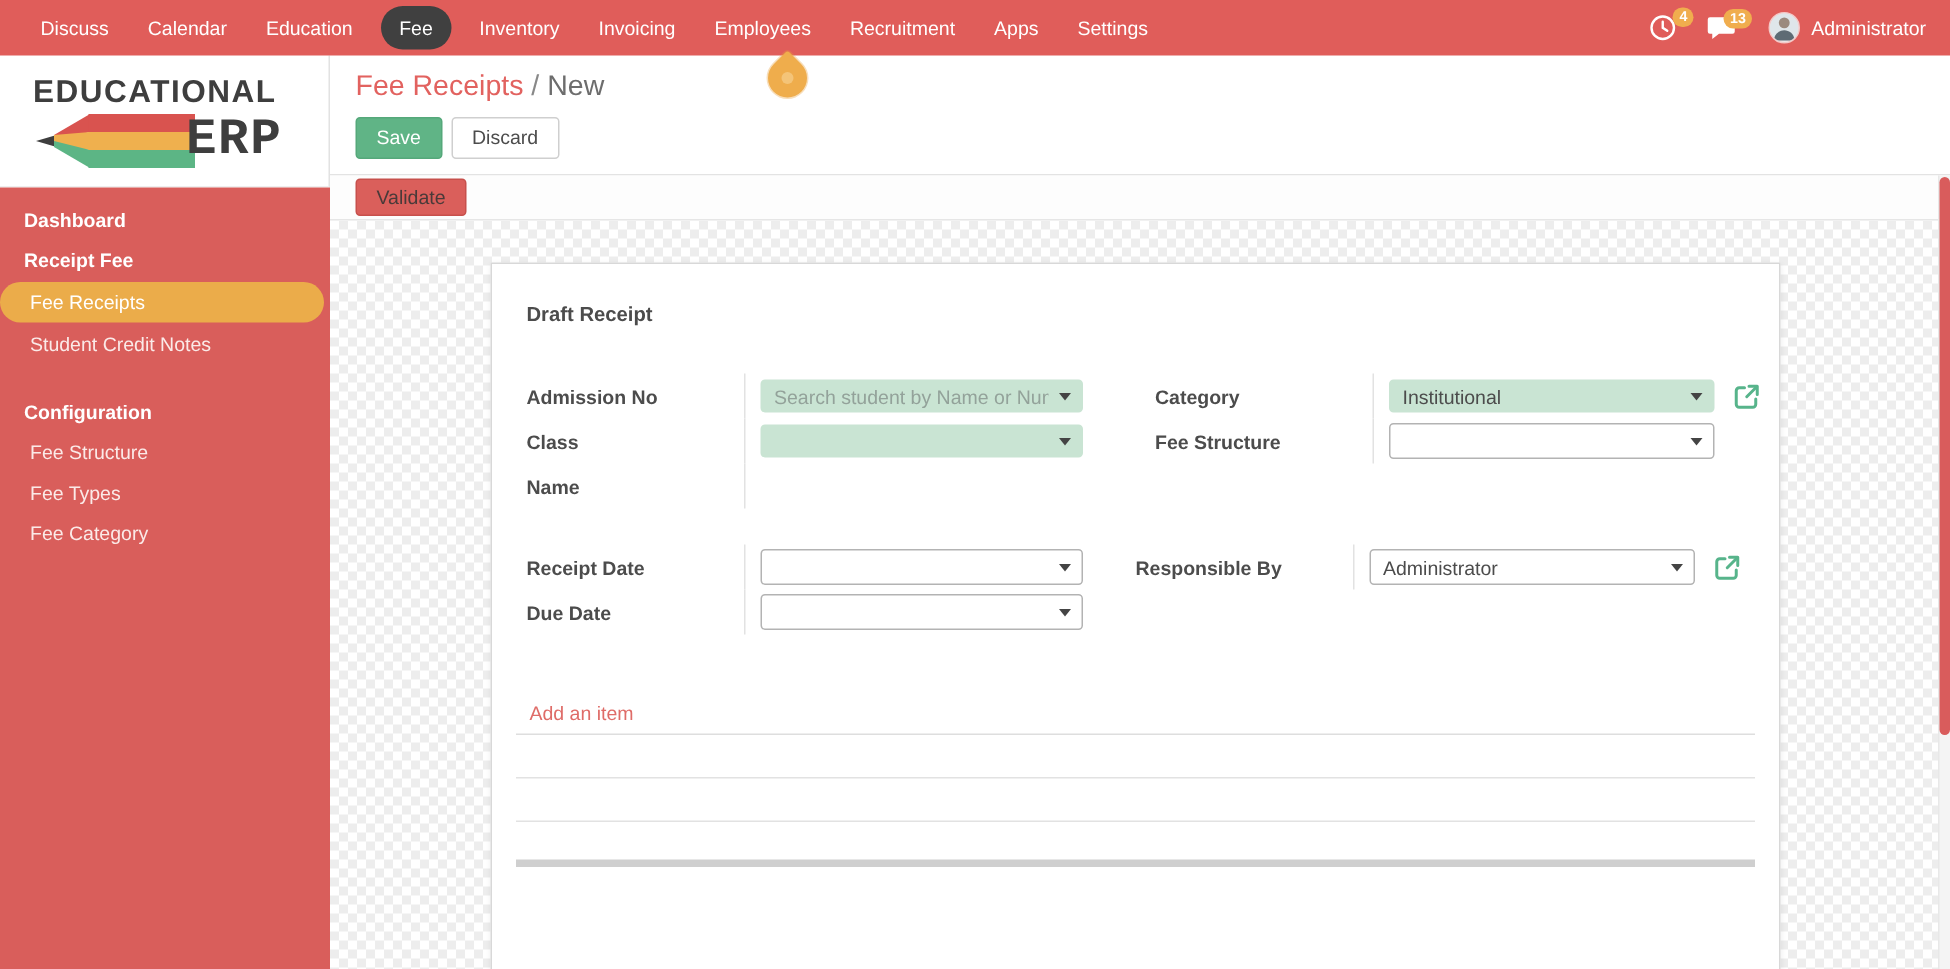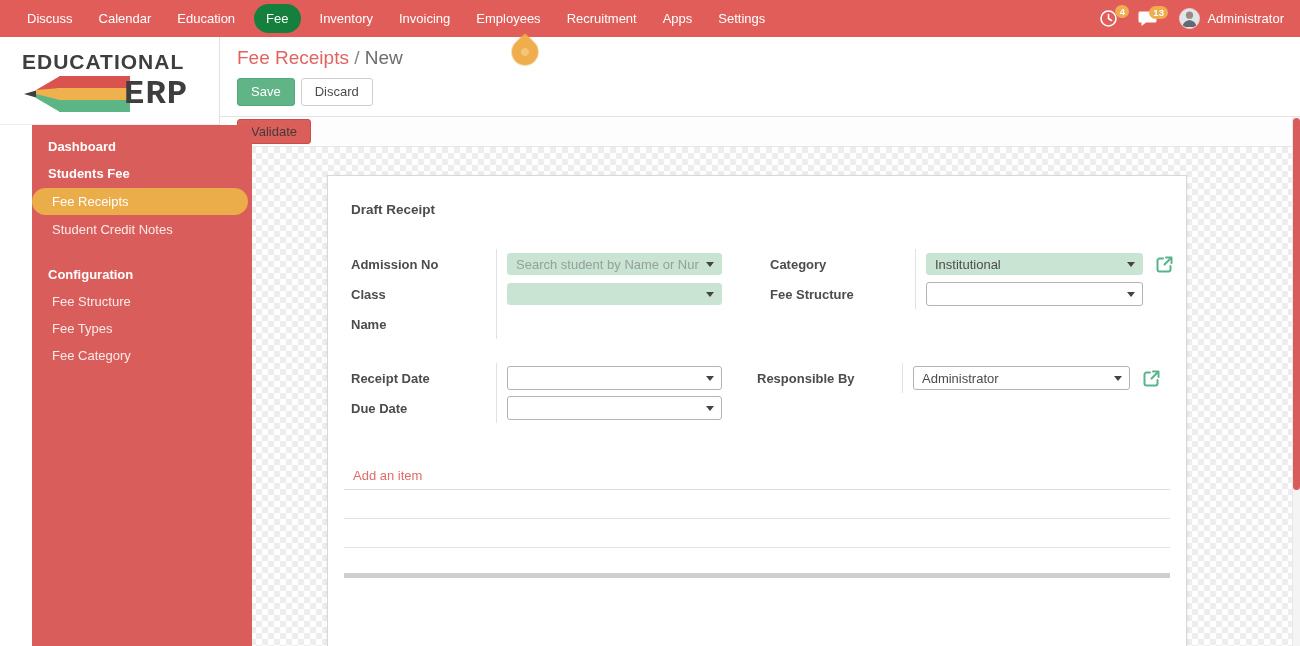--- a/index.html
+++ b/index.html
@@ -4,40 +4,40 @@
 <style>
   * { margin:0; padding:0; box-sizing:border-box; }
   html,body { width:1300px; height:646px; overflow:hidden; font-family:"Liberation Sans", sans-serif; background:#fff; }
   .app { position:relative; width:1300px; height:646px; overflow:hidden; }
 
   
   .topnav { position:absolute; left:0; top:0; width:1300px; height:37px; background:#e05d5a; display:flex; align-items:center; justify-content:space-between; z-index:30; }
   .nav-left { display:flex; align-items:center; height:100%; padding-left:14px; }
   .nav-item { color:#fff; font-size:13px; padding:0 13px; height:100%; display:flex; align-items:center; cursor:pointer; white-space:nowrap; }
   .nav-item.active { padding:0 6px; }
-  .nav-item.active .pill { background:#15803d; border-radius:16px; padding:7px 12px; }
+  .nav-item.active .pill { background:#404040; border-radius:16px; padding:7px 12px; }
   .nav-right { display:flex; align-items:center; gap:14px; padding-right:16px; }
   .nav-icon-wrap { position:relative; display:flex; align-items:center; }
   .badge { position:absolute; top:-4px; right:-11px; background:#f0ad4e; color:#fff; font-size:9.5px; font-weight:bold; border-radius:8px; padding:1.5px 4.5px; line-height:1; }
   .user { display:flex; align-items:center; gap:7px; color:#fff; font-size:13px; cursor:pointer; }
   .avatar { width:21px; height:21px; border-radius:50%; background:#e9e9e9; overflow:hidden; display:flex; align-items:flex-end; justify-content:center; border:1px solid #f4c9c8; }
 
   
   .droplet { position:absolute; left:512px; top:39px; width:26px; height:26px; background:#efad4c; border-radius:2px 50% 50% 50%; transform:rotate(45deg); z-index:40; box-shadow:0 0 0 1px rgba(233,160,60,.35); }
   .droplet::after { content:""; position:absolute; left:9px; top:9px; width:8px; height:8px; background:#f4c478; border-radius:50%; }
 
   
   .brand { position:absolute; left:0; top:37px; width:220px; height:88px; background:#fff; border-right:1px solid #e2e2e2; border-bottom:1px solid #eee; padding:14px 0 0 22px; z-index:20; }
   .brand-line1 { font-size:21px; font-weight:bold; letter-spacing:1px; color:#3e3e3e; line-height:1; }
   .pencil-row { display:flex; align-items:center; margin-top:4px;font-family:Liberation Mono, monospace; }
   .pencil { width:108px; height:36px; }
   .brand-line2 { font-size:34px; font-weight:bold; color:#3e3e3e; line-height:36px; margin-left:-6px; letter-spacing:1px; }
 
   
-  .sidebar { position:absolute; left:0; top:125px; width:220px; height:521px; background:#d95e5b; padding-top:8px; z-index:20;margin-left:32px; }
+  .sidebar { position:absolute; left:0; top:125px; width:220px; height:521px; background:#d95e5b; padding-top:8px; z-index:20; }
   .side-header { color:#ffffff; font-weight:bold; font-size:13px; padding:6px 16px; }
   .side-link { color:#fbeae8; font-size:13px; padding:6px 16px 6px 20px; cursor:pointer; }
   .side-link.active { background:#ebac4a; color:#fff; border-radius:14px; margin:1px 4px 1px 0; padding:6px 16px 6px 20px; }
   .side-gap { height:18px; }
 
   
   .control-panel { position:absolute; left:220px; top:37px; width:1080px; height:80px; background:#fff; border-bottom:1px solid #e3e3e3; padding:10px 0 0 17px; z-index:10; }
   .breadcrumb { font-size:19px; }
   .crumb-parent { color:#e2625f; cursor:pointer; }
   .crumb-sep { color:#888; }
@@ -153,21 +153,21 @@
         <rect x="37" y="0" width="71" height="12" fill="#d9534f"></rect>
         <rect x="37" y="12" width="71" height="12" fill="#efb04e"></rect>
         <rect x="37" y="24" width="71" height="12" fill="#5cb585"></rect>
       </svg>
       <div class="brand-line2">ERP</div>
     </div>
   </div>
 
   <div class="sidebar">
     <div class="side-header">Dashboard</div>
-    <div class="side-header">Students Fee</div>
+    <div class="side-header">Receipt Fee</div>
     <div class="side-link active">Fee Receipts</div>
     <div class="side-link">Student Credit Notes</div>
     <div class="side-gap"></div>
     <div class="side-header">Configuration</div>
     <div class="side-link">Fee Structure</div>
     <div class="side-link">Fee Types</div>
     <div class="side-link">Fee Category</div>
   </div>
 
   <div class="control-panel">

